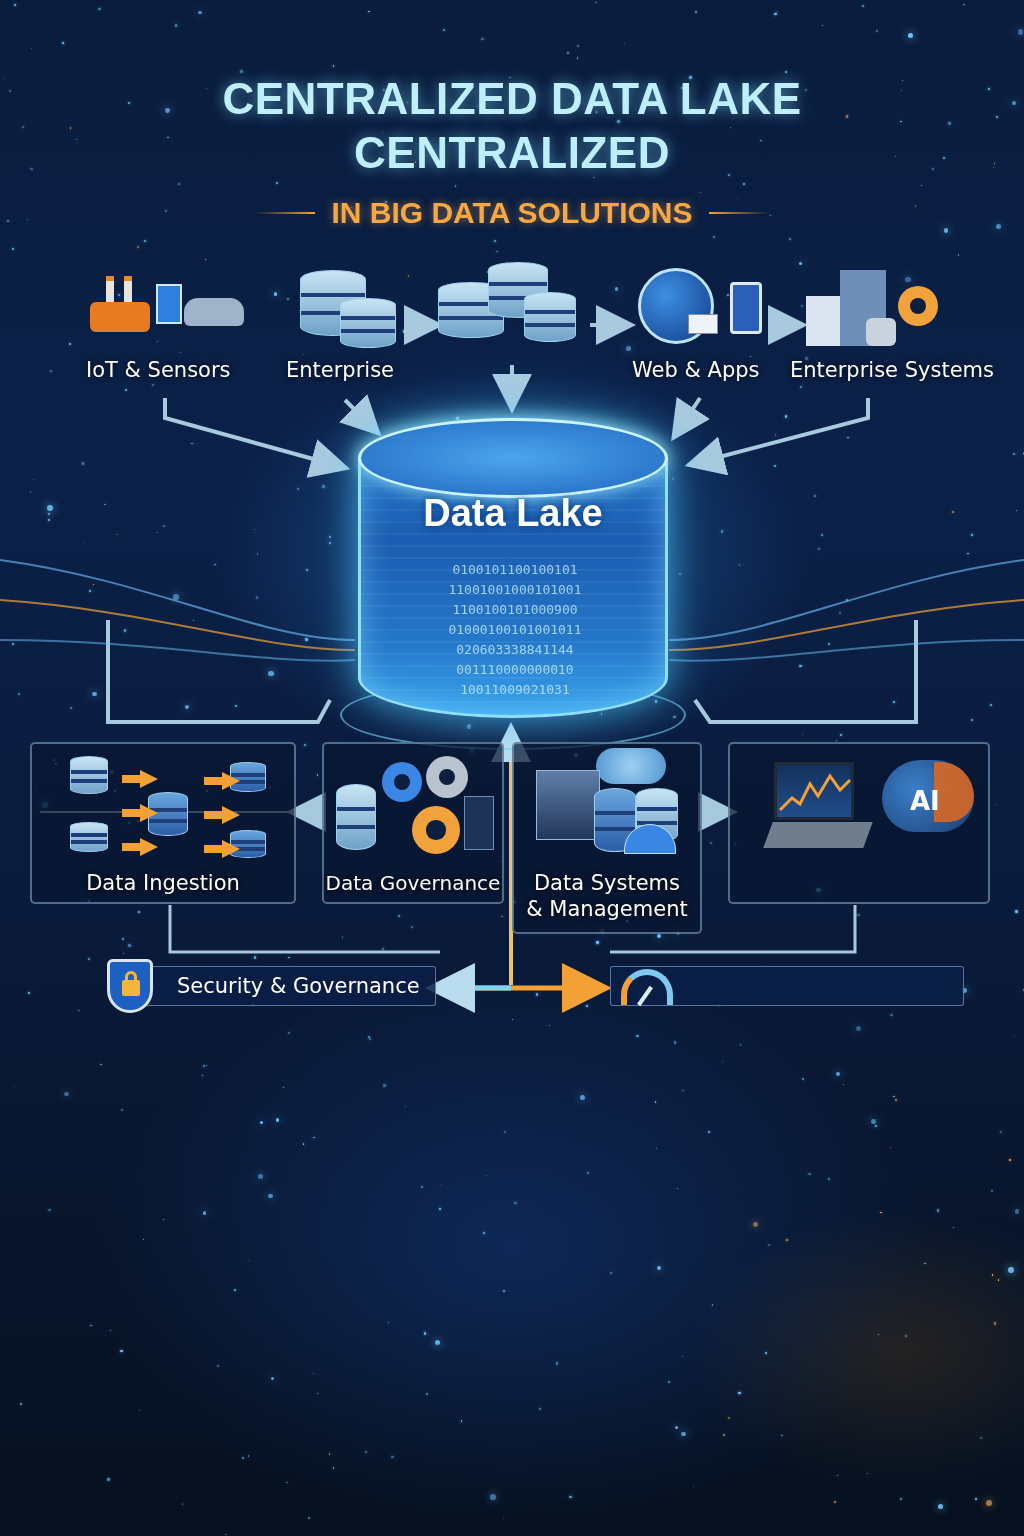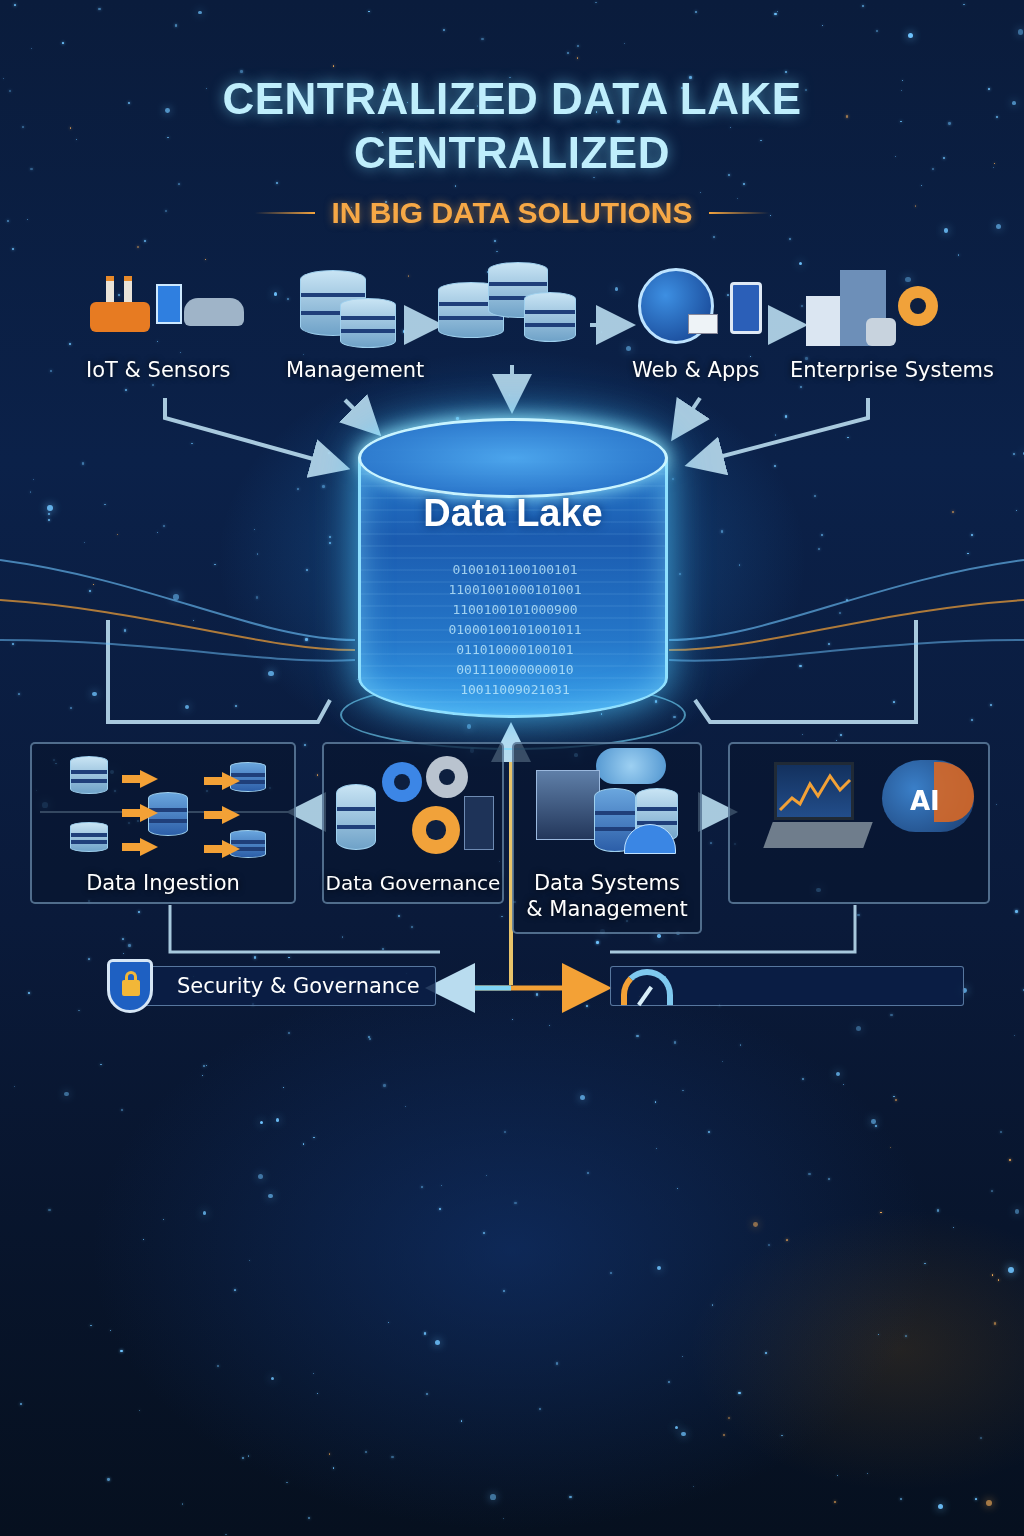--- a/index.html
+++ b/index.html
@@ -593,21 +593,21 @@
     <div style="position:absolute;left:106px;top:22px;width:60px;height:28px;background:#9fb4c8;border-radius:14px 14px 6px 6px;"></div>
   </div>
   <div class="src-label" style="left:86px;top:358px;">IoT &amp; Sensors</div>
 </div>
 
 <div>
   <div class="src-icon" style="left:300px;top:270px;width:110px;height:80px;">
     <div class="db" style="left:0;top:0;width:66px;height:66px;"></div>
     <div class="db" style="left:40px;top:28px;width:56px;height:50px;"></div>
   </div>
-  <div class="src-label" style="left:286px;top:358px;">Management</div>
+  <div class="src-label" style="left:286px;top:358px;">Enterprise</div>
 </div>
 
 <div>
   <div class="src-icon" style="left:438px;top:262px;width:150px;height:90px;">
     <div class="db" style="left:0;top:20px;width:66px;height:56px;"></div>
     <div class="db" style="left:50px;top:0;width:60px;height:56px;"></div>
     <div class="db" style="left:86px;top:30px;width:52px;height:50px;"></div>
   </div>
 </div>
 
@@ -632,21 +632,21 @@
 
 <div>
   <div class="lake-ring"></div>
   <div class="lake"></div>
   <div class="lake-top"></div>
   <div class="lake-label">Data Lake</div>
   <div class="lake-binary">0100101100100101
 11001001000101001
 1100100101000900
 01000100101001011
-011010000100101
+020603338841144
 001110000000010
 10011009021031</div>
 </div>
 
 <div class="stage" style="left:30px;top:742px;width:266px;height:162px;">
   <div style="position:absolute;left:30px;top:12px;width:210px;height:90px;">
     <div class="db" style="left:8px;top:0;width:38px;height:38px;"></div>
     <div class="db" style="left:8px;top:66px;width:38px;height:30px;"></div>
     <div class="db" style="left:86px;top:36px;width:40px;height:44px;background:linear-gradient(180deg,#6aa6de,#2c5ea8);"></div>
     <div class="db" style="left:168px;top:6px;width:36px;height:30px;background:linear-gradient(180deg,#6aa6de,#2c5ea8);"></div>

